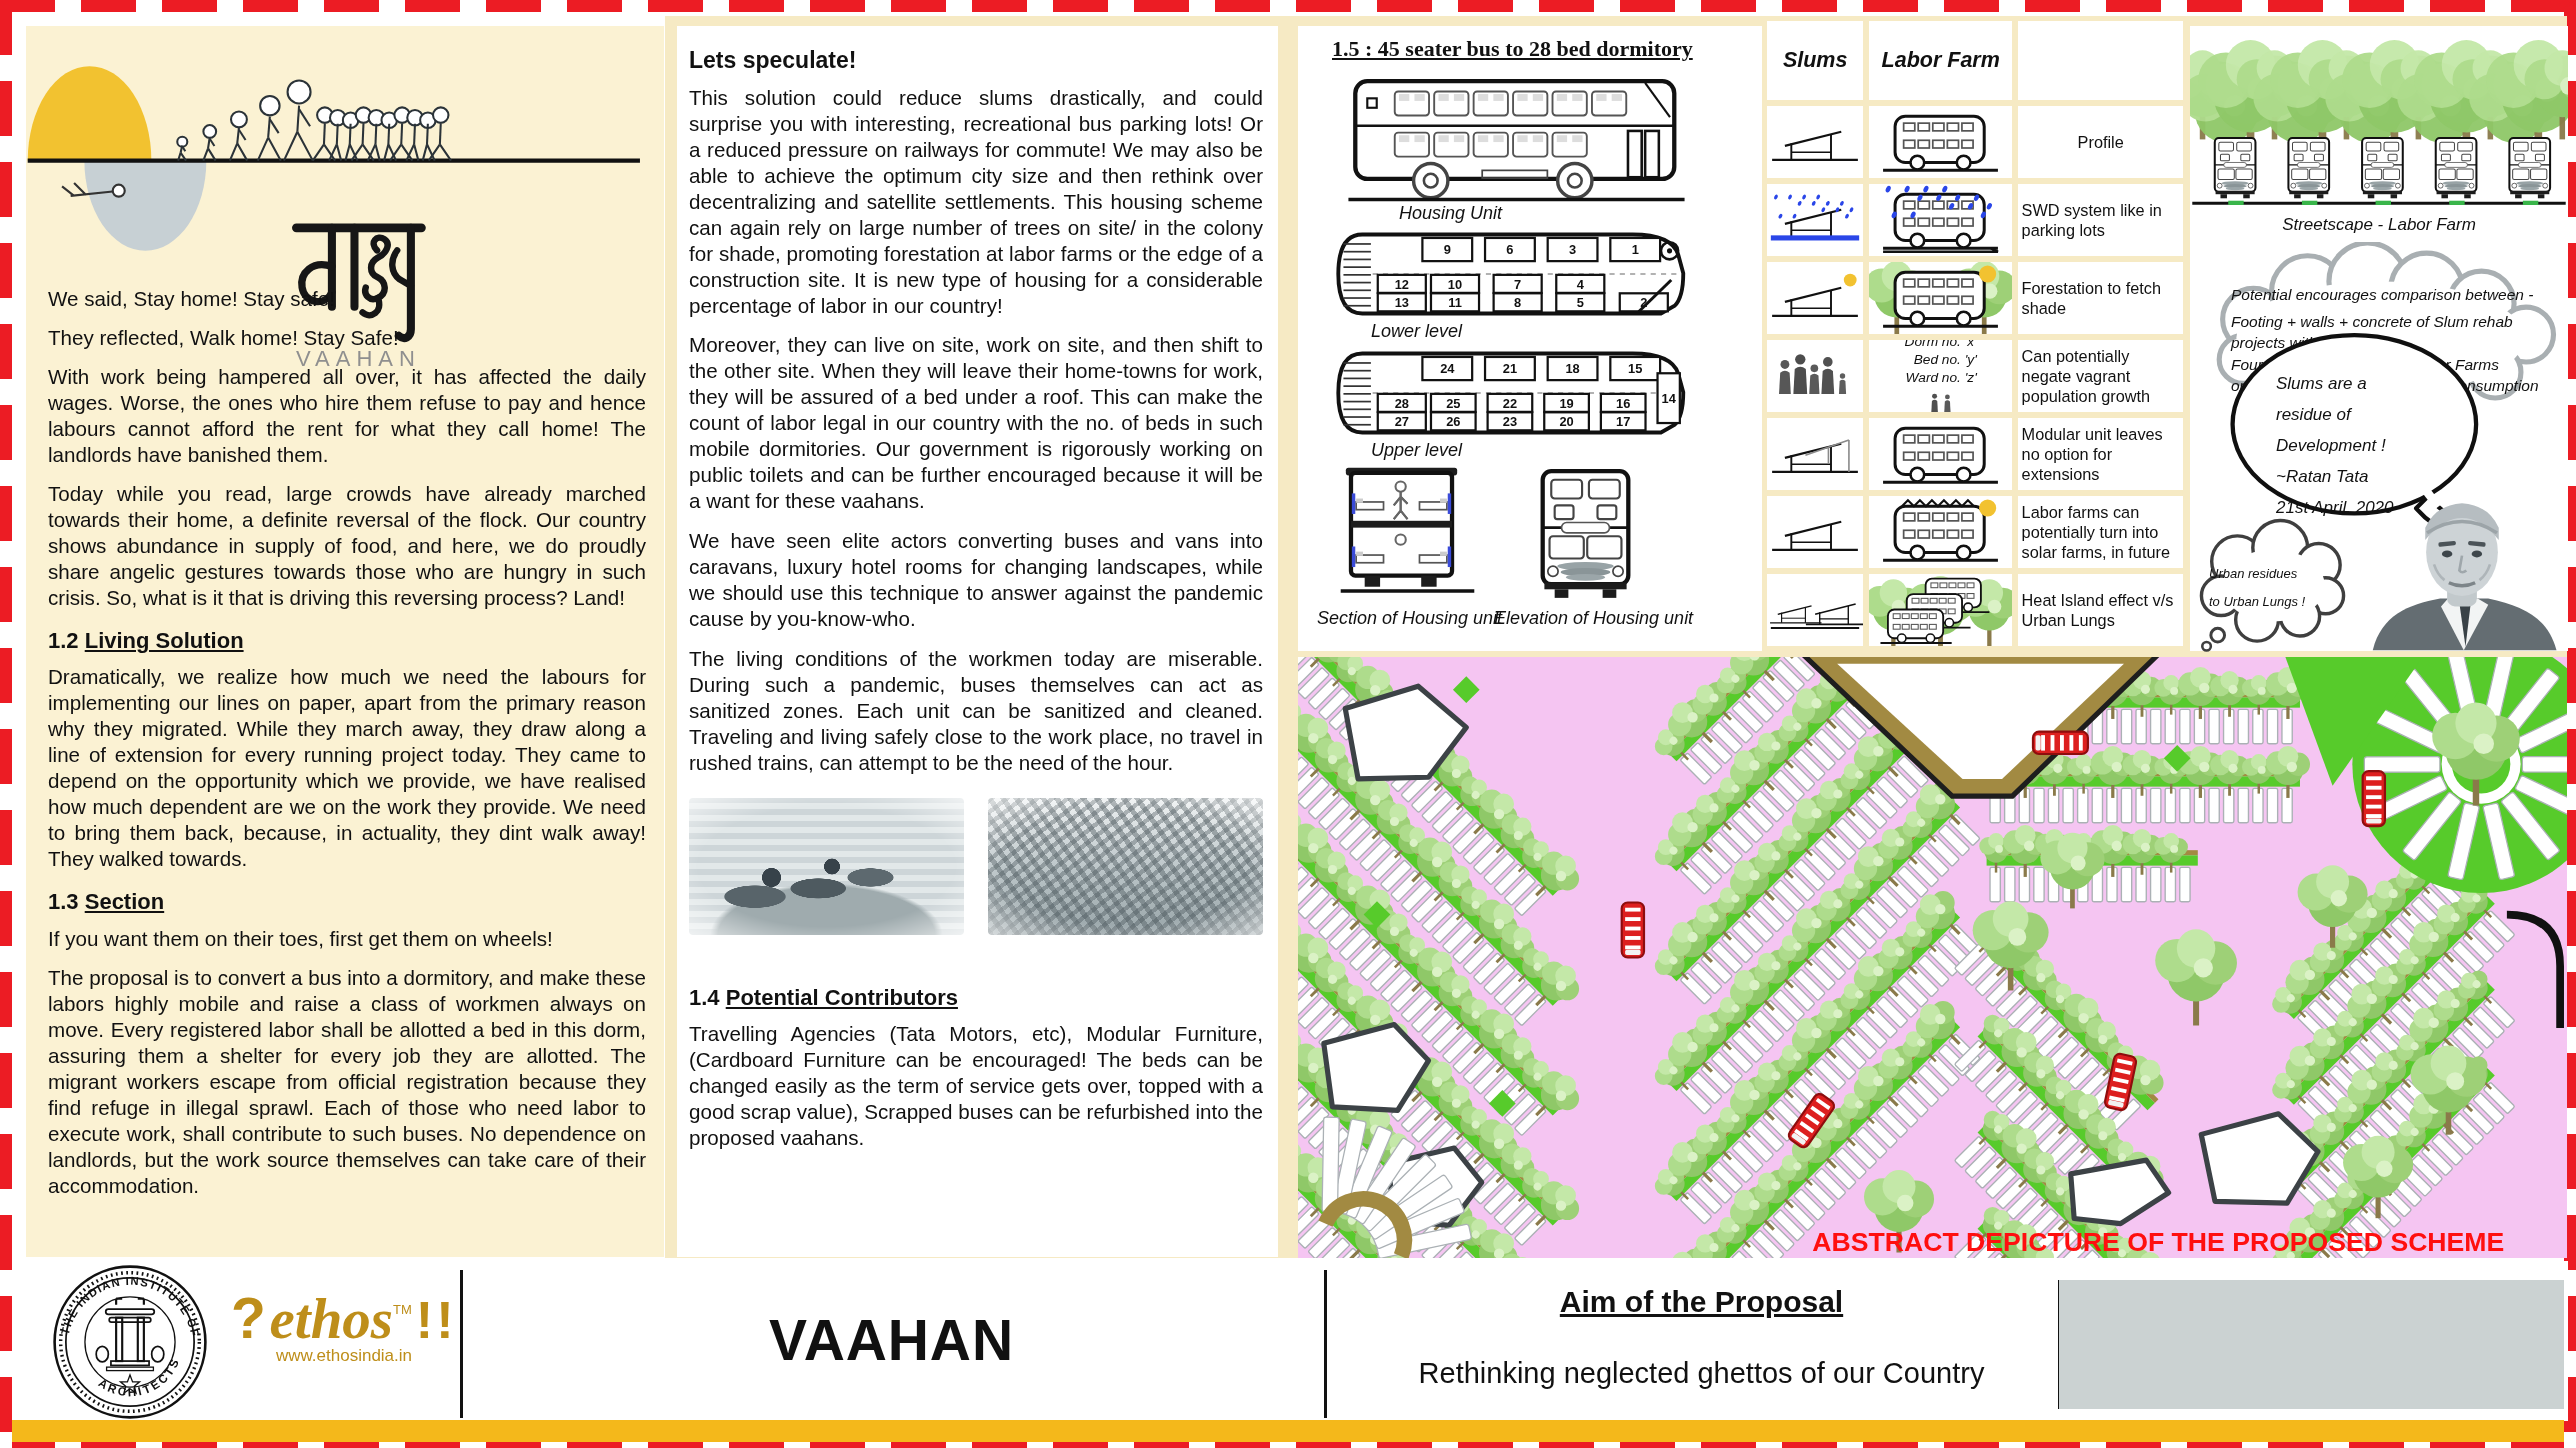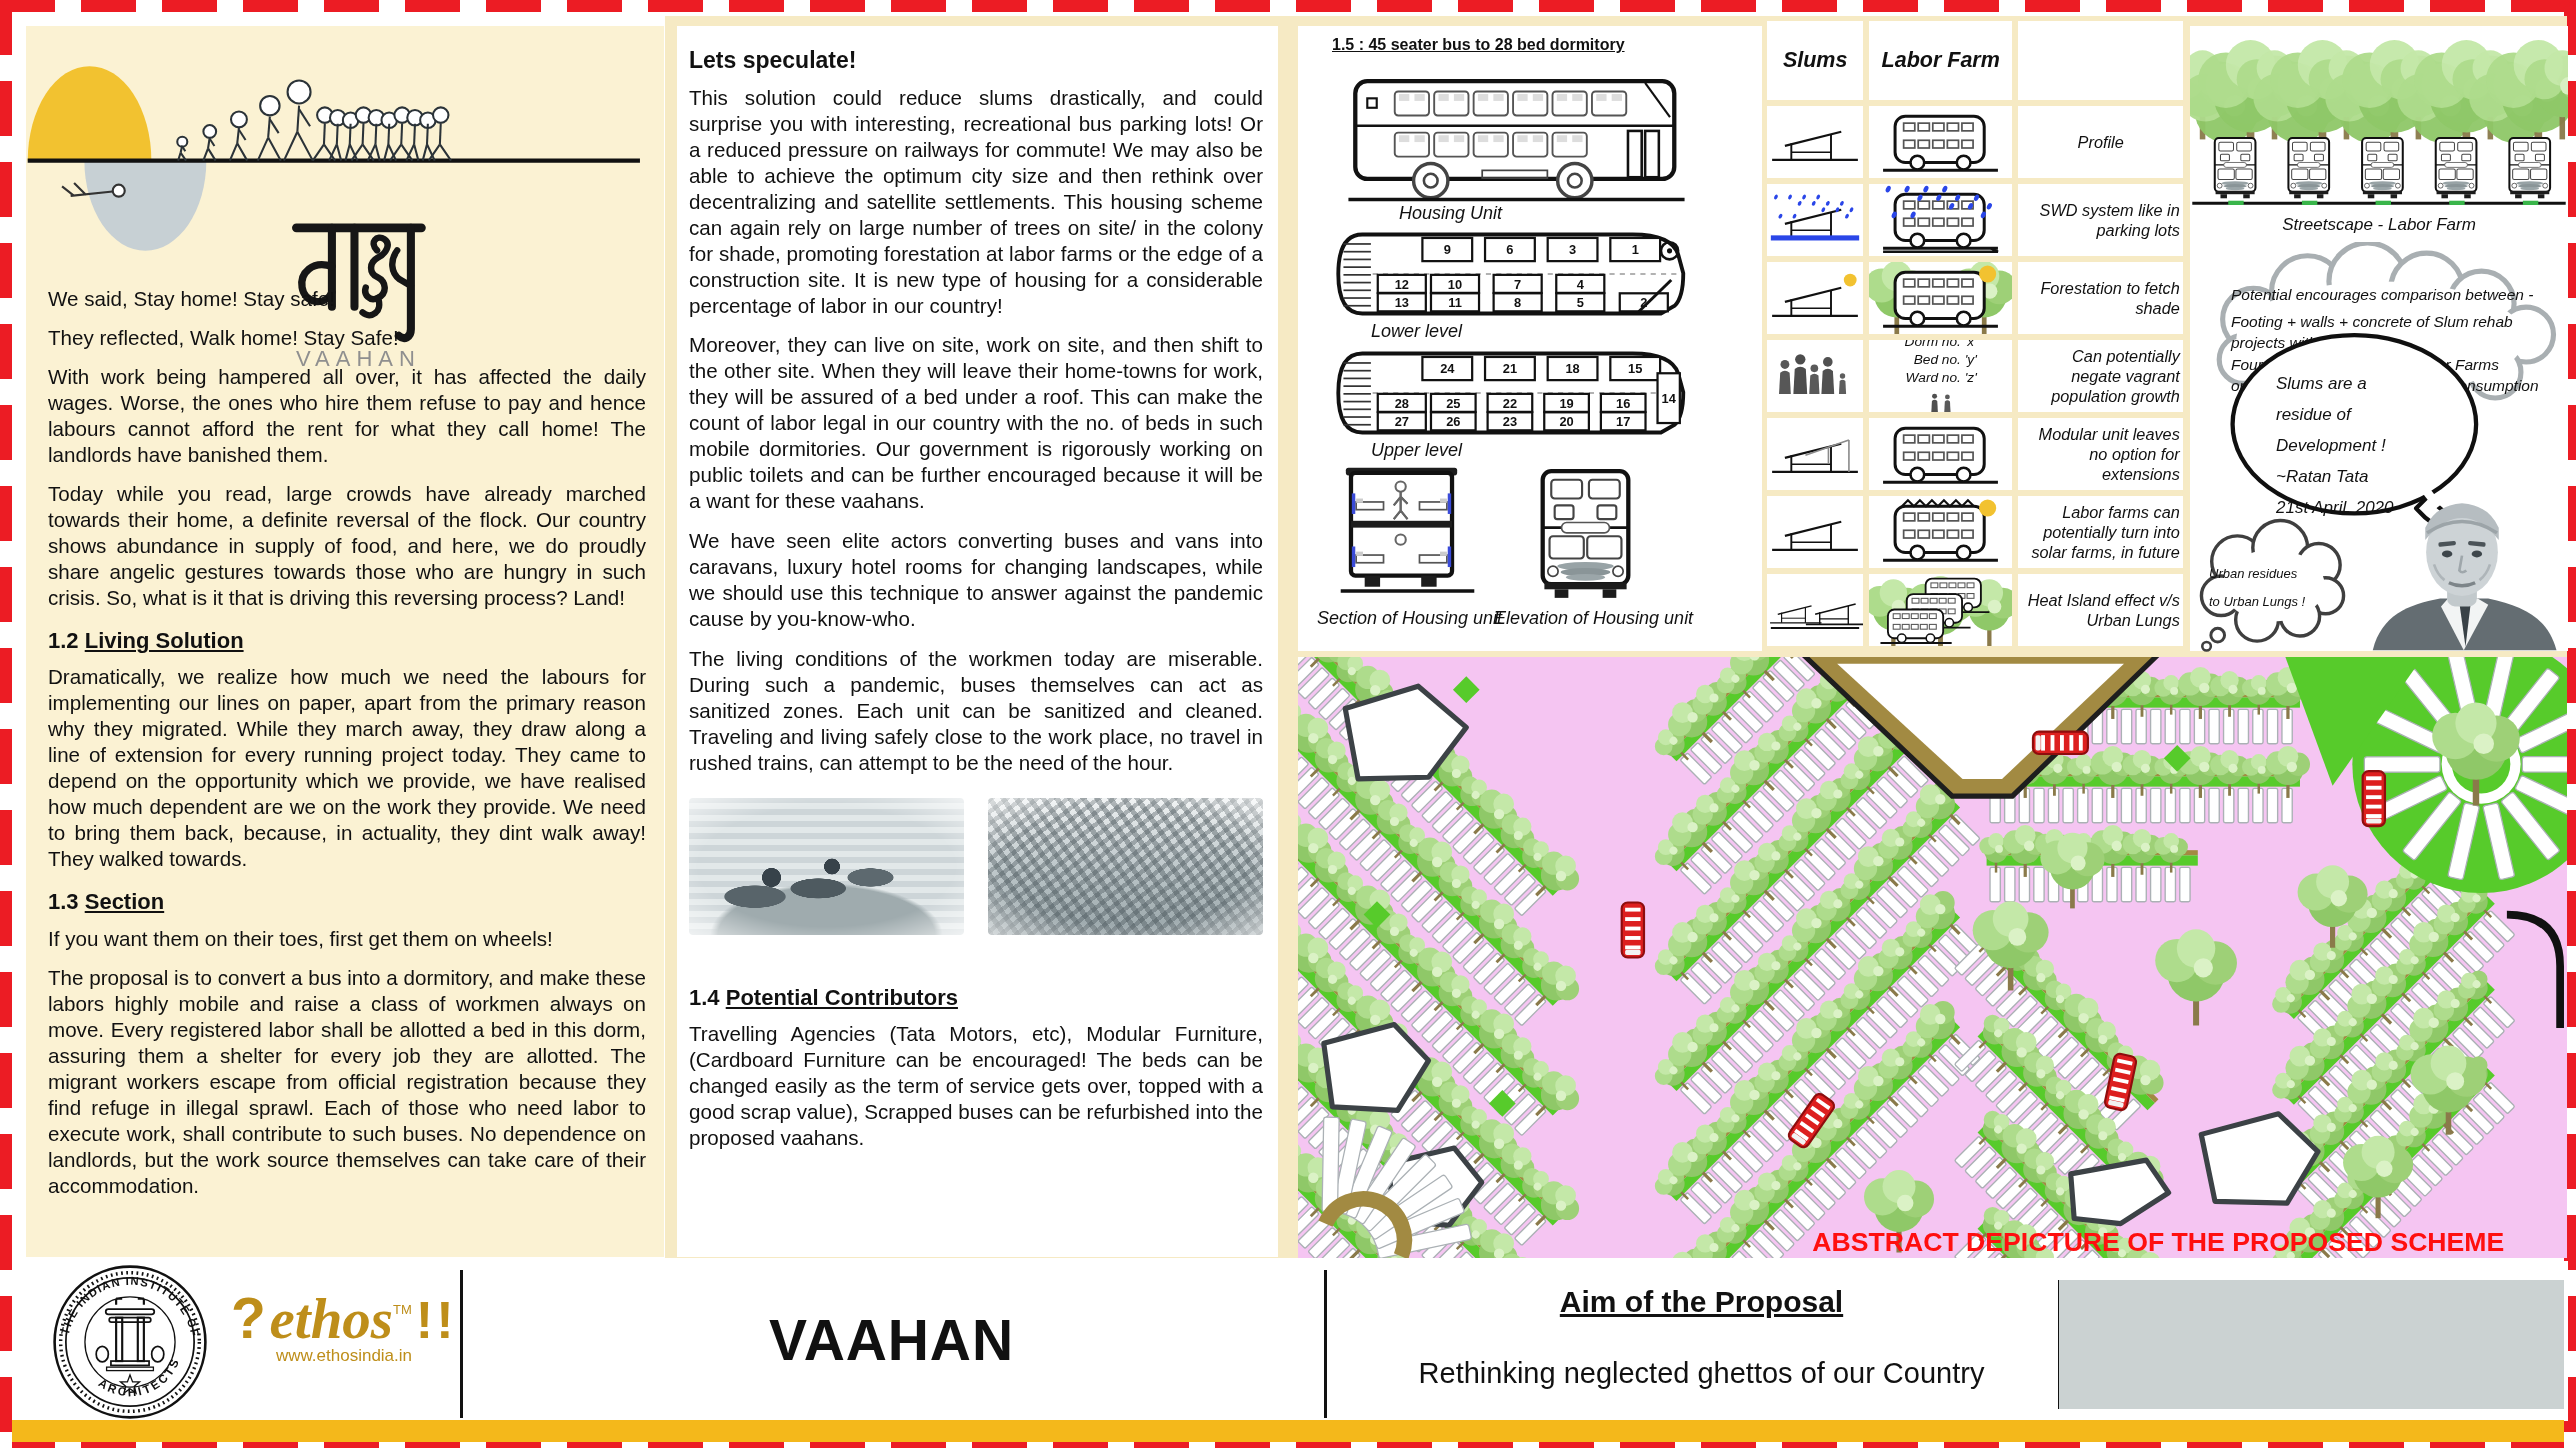--- a/index.html
+++ b/index.html
@@ -42,28 +42,28 @@
      -webkit-mask-image:radial-gradient(ellipse 85% 80% at 50% 50%,#000 55%,transparent 100%);
      mask-image:radial-gradient(ellipse 85% 80% at 50% 50%,#000 55%,transparent 100%);}
   .photo2{background:
      repeating-linear-gradient(55deg, rgba(80,92,97,.45) 0 5.2px, transparent 5.2px 11px),
      repeating-linear-gradient(-38deg, rgba(60,72,78,.35) 0 4.3px, transparent 4.3px 9.4px),
      linear-gradient(180deg,#eef1f2 0%,#b9c3c6 55%,#98a4a8 100%);
      -webkit-mask-image:radial-gradient(ellipse 90% 85% at 50% 50%,#000 50%,transparent 100%);
      mask-image:radial-gradient(ellipse 90% 85% at 50% 50%,#000 50%,transparent 100%);}
   .h14{margin-top:50px;}
   
-  .bd-h{position:absolute;left:34px;top:10.3px;font-size:16px;font-weight:bold;text-decoration:underline;}
+  .bd-h{position:absolute;left:34px;top:10.3px;font-size:22px;font-weight:bold;text-decoration:underline;font-family:Liberation Serif, serif;}
   .bd-label{position:absolute;font-size:18px;font-style:italic;color:#111;}
   
   .ct-grid{position:absolute;left:5.2px;top:5.2px;width:417px;height:625px;display:grid;
            grid-template-columns:96px 143px 165px;grid-auto-rows:auto;gap:6px;}
   .ct-cell{background:#fff;display:flex;align-items:center;justify-content:center;overflow:hidden;}
   .ct-head{font-size:21.5px;font-weight:bold;font-style:italic;}
-  .ct-desc{font-size:16.3px;font-style:italic;text-align:right;line-height:20px;padding:3.4px;}
+  .ct-desc{font-size:16.3px;text-align:left;line-height:20px;padding:3.4px;}
   .ct-farm4{flex-direction:column;gap:1.7px;}
   .ct-dormtext{font-size:13.7px;font-style:italic;text-align:right;line-height:18px;}
   
   .rp-caption{position:absolute;left:0;top:189px;width:378px;text-align:center;font-size:17px;font-style:italic;}
   .bubble-text{position:absolute;font-style:italic;color:#111;}
   .cloud-text{left:41px;top:258px;width:309px;font-size:15.5px;line-height:21.5px;}
   .cloud-text div:first-child{margin-bottom:5.2px;}
   .quote-text{left:86px;top:342px;width:163px;font-size:17px;line-height:31px;}
   .thought-text{left:19px;top:527px;width:129px;font-size:13px;line-height:27.5px;margin-top:7px;}
   

